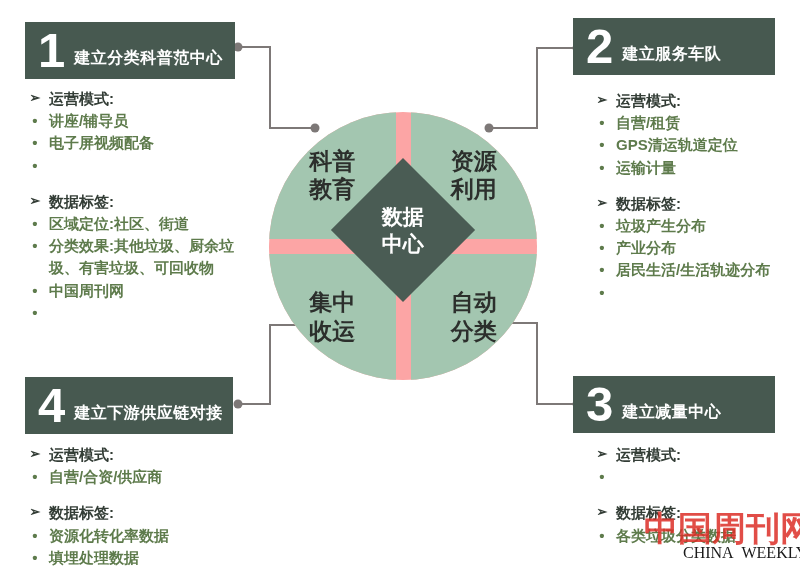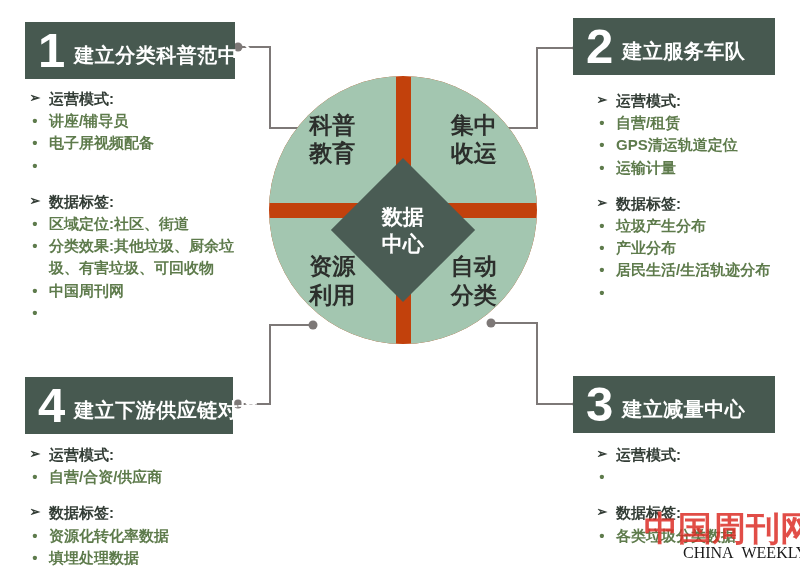--- a/index.html
+++ b/index.html
@@ -6,32 +6,32 @@
   .canvas {
     position:relative; width:800px; height:572px; background:#fff;
     font-family:"Liberation Sans", sans-serif; overflow:hidden;
   }
   
   .hbox {
     position:absolute; background:var(--header-bg,#475950); color:#fff;
     display:flex; align-items:flex-end; padding:4px 10px 7px 13px; box-sizing:border-box;
   }
   .hbox .num { font-size:49px; font-weight:800; line-height:0.9; margin-right:9px; }
-  .hbox .htitle { font-size:20px; font-weight:700; padding-bottom:3px; white-space:nowrap; letter-spacing:0.5px; }
+  .hbox .htitle { font-size:16px; font-weight:700; padding-bottom:3px; white-space:nowrap; letter-spacing:0.5px; }
   .h1 { left:25px;  top:22px;  width:210px; height:57px; }
   .h2 { left:573px; top:18px;  width:202px; height:57px; }
   .h3 { left:573px; top:376px; width:202px; height:57px; }
   .h4 { left:25px;  top:377px; width:208px; height:57px; }
 
   
   .circle {
-    position:absolute; left:269px; top:76px; width:268px; height:268px;
+    position:absolute; left:269px; top:112px; width:268px; height:268px;
     border-radius:50%; overflow:hidden;
     display:grid; grid-template-columns:1fr 1fr; grid-template-rows:1fr 1fr; gap:15px;
-    background:#c2410c;
+    background:#fca5a5;
   }
   .quad { background:var(--circle-fill,#a3c6b0); display:flex; align-items:center; justify-content:center; }
   .qlabel {
     display:block; width:2em; font-size:23px; font-weight:700; color:#2c2f2c;
     line-height:1.25; text-align:center;
   }
   
   .diamond {
     position:absolute; left:352px; top:179px; width:102px; height:102px;
     background:var(--diamond-bg,#4a5c54); transform:rotate(45deg);
@@ -91,24 +91,24 @@
       <circle cx="238" cy="404" r="4.5"></circle>
         <circle cx="313" cy="325" r="4.5"></circle>
     </g>
   </svg>
 
   <div class="circle">
     <div class="quad">
       <span class="qlabel">科普教育</span>
     </div>
     <div class="quad">
+      <span class="qlabel">资源利用</span>
+    </div>
+    <div class="quad">
       <span class="qlabel">集中收运</span>
-    </div>
-    <div class="quad">
-      <span class="qlabel">资源利用</span>
     </div>
     <div class="quad">
       <span class="qlabel">自动分类</span>
     </div>
   </div>
   <div class="diamond">
     <span class="dlabel">数据中心</span>
   </div>
 
   <div class="hbox h1">

